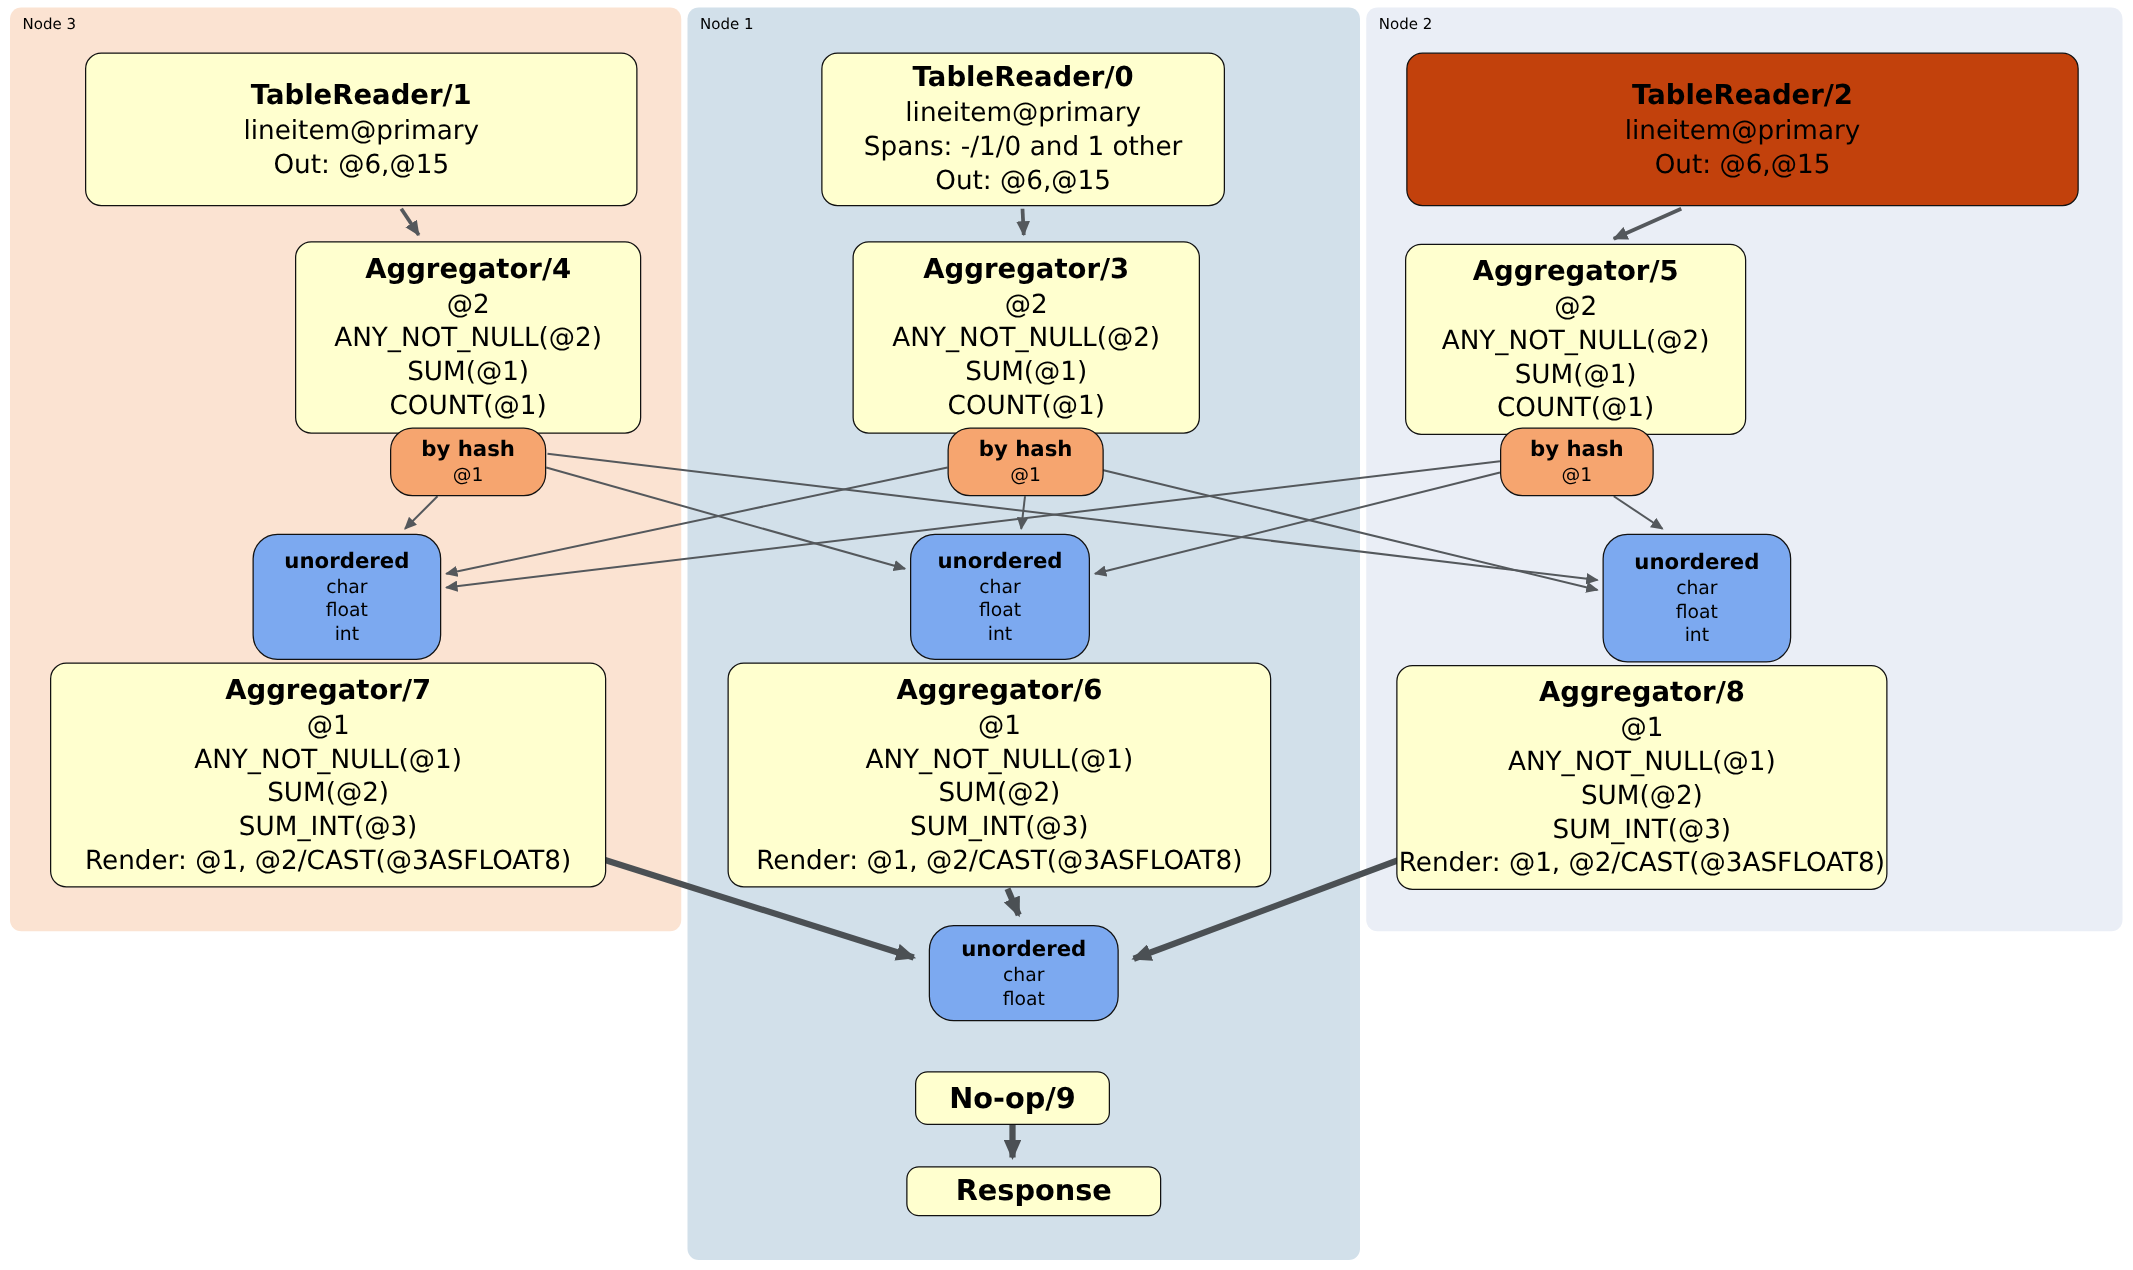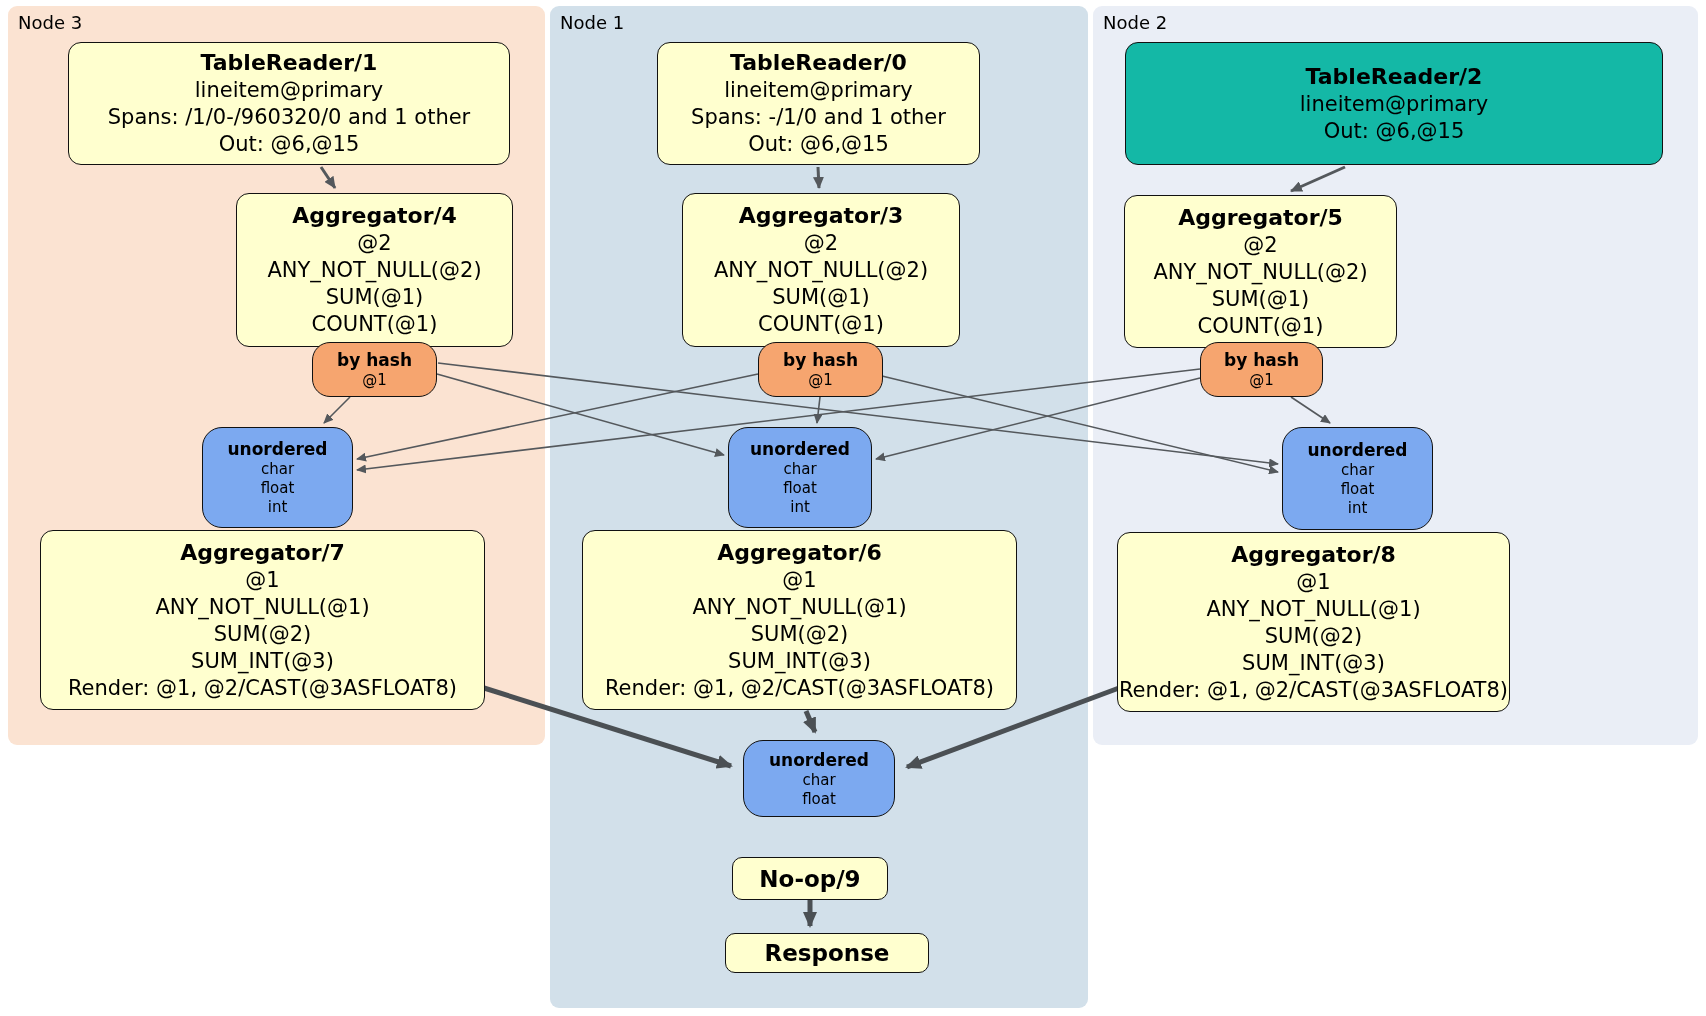--- a/index.html
+++ b/index.html
@@ -1,19 +1,19 @@
 <!DOCTYPE html>
 <html><head>
 <meta charset="utf-8">
 <style>
   html,body{margin:0;padding:0;background:#ffffff;}
   #canvas{position:relative;width:1706px;height:1016px;background:#ffffff;overflow:hidden;
           font-family:"DejaVu Sans",sans-serif;color:#000;}
   .panel{position:absolute;border-radius:9px;z-index:0;}
-  .panel-label{position:absolute;z-index:1;font-size:18px;color:#000;}
+  .panel-label{position:absolute;z-index:1;font-size:12px;color:#000;}
   .edges{position:absolute;left:0;top:0;z-index:1;}
   .box{position:absolute;box-sizing:border-box;border:1.8px solid #111;border-radius:13px;
        display:flex;flex-direction:column;justify-content:center;align-items:center;
        text-align:center;z-index:2;}
   .proc{background:#FFFFCF;}
   .title{font-size:22px;font-weight:bold;line-height:28px;white-space:nowrap;}
   .line{font-size:21px;line-height:27px;white-space:nowrap;}
   .router{background:#F6A56F;border-radius:18px;z-index:3;}
   .sync{background:#7CA9F0;border-radius:20px;}
   .stitle{font-size:17px;font-weight:bold;line-height:22px;white-space:nowrap;}
@@ -65,21 +65,20 @@
       <path d="M484,688 L731,766" marker-end="url(#arr-l)"></path>
       <path d="M806,711 L815,732" marker-end="url(#arr-l)"></path>
       <path d="M1119,688 L907,767" marker-end="url(#arr-l)"></path>
       <path d="M810,864 L810,926" marker-end="url(#arr-l)"></path>
     </g>
   </svg>
 
   <div class="box proc" style="left: 68px; top: 42px; width: 442px; height: 123px; background-color: rgb(255, 255, 207);">
     <div class="title">TableReader/1</div>
     <div class="line">lineitem@primary</div>
-    <div class="line">Spans: /1/0-/960320/0 and 1 other</div>
     <div class="line">Out: @6,@15</div>
   </div>
 
   <div class="box proc" style="left: 236px; top: 193px; width: 277px; height: 154px; background-color: rgb(255, 255, 207);">
     <div class="title">Aggregator/4</div>
     <div class="line">@2</div>
     <div class="line">ANY_NOT_NULL(@2)</div>
     <div class="line">SUM(@1)</div>
     <div class="line">COUNT(@1)</div>
   </div>
@@ -148,21 +147,21 @@
   </div>
 
   <div class="box proc" style="left: 732px; top: 820px; width: 156px; height: 43px; border-radius: 10px; background-color: rgb(255, 255, 207); margin-top: 37px;">
     <div class="bigtitle">No-op/9</div>
   </div>
 
   <div class="box proc" style="left: 725px; top: 933px; width: 204px; height: 40px; border-radius: 10px; background-color: rgb(255, 255, 207);">
     <div class="bigtitle">Response</div>
   </div>
 
-  <div class="box proc" style="left: 1125px; top: 42px; width: 538px; height: 123px; background-color: #14b8a6; align-items: center;">
+  <div class="box proc" style="left: 1125px; top: 42px; width: 538px; height: 123px; background-color: #c2410c; align-items: center;">
     <div class="title">TableReader/2</div>
     <div class="line">lineitem@primary</div>
     <div class="line">Out: @6,@15</div>
   </div>
 
   <div class="box proc" style="left: 1124px; top: 195px; width: 273px; height: 153px; background-color: rgb(255, 255, 207);">
     <div class="title">Aggregator/5</div>
     <div class="line">@2</div>
     <div class="line">ANY_NOT_NULL(@2)</div>
     <div class="line">SUM(@1)</div>

